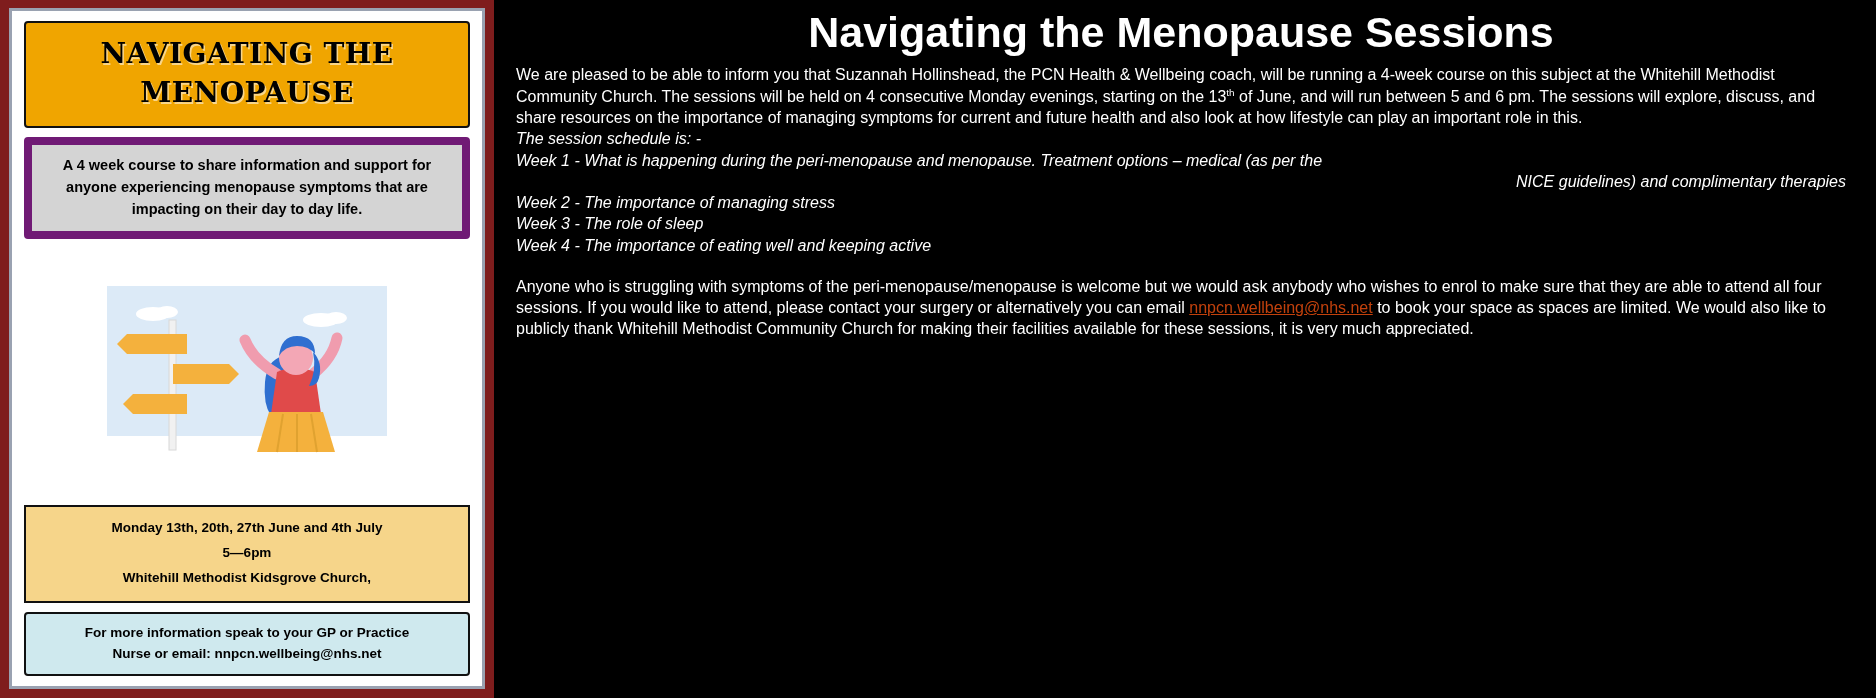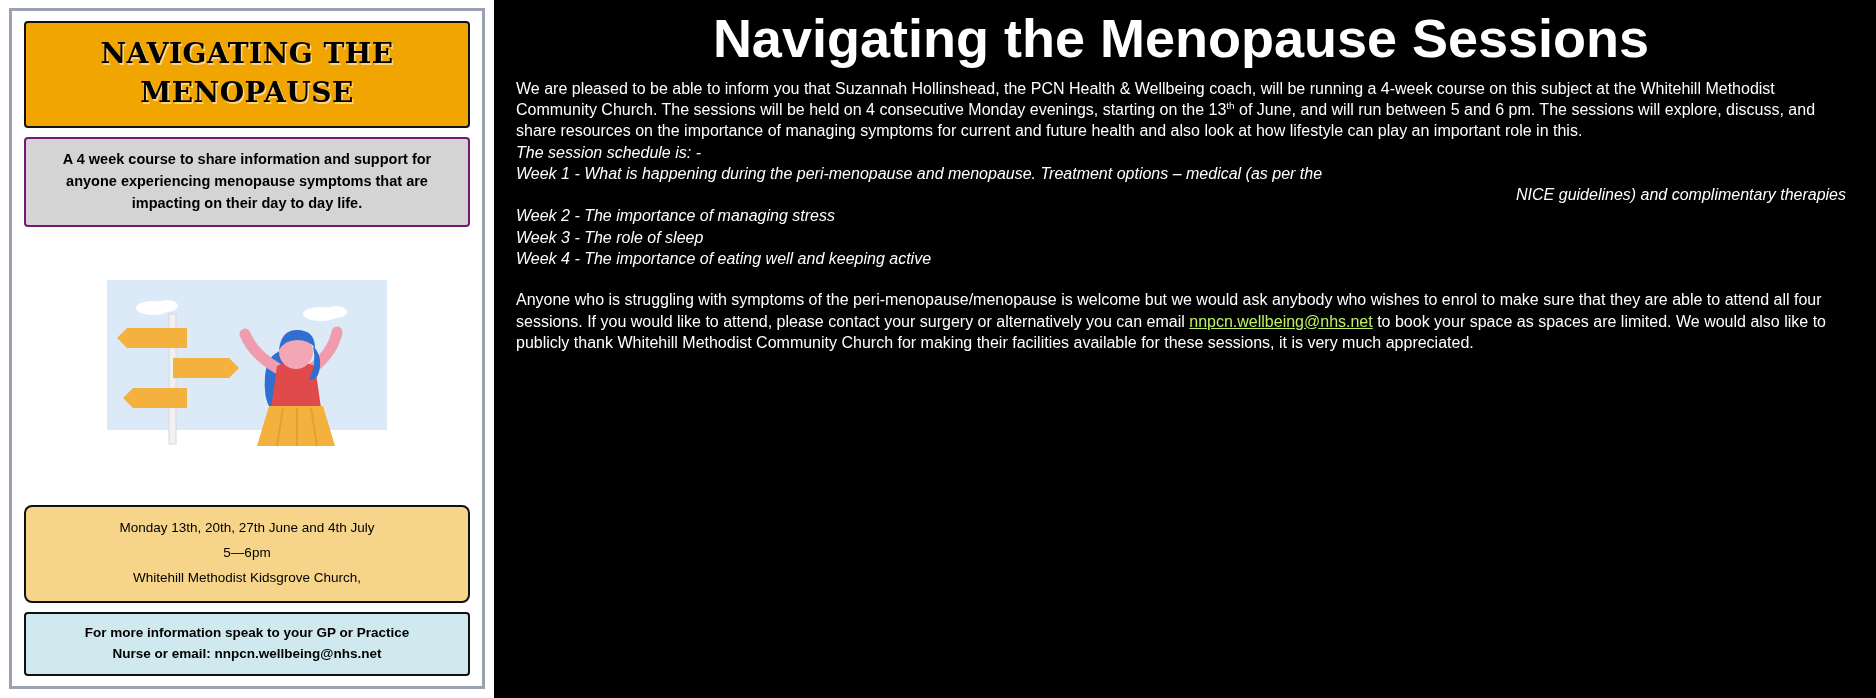--- a/index.html
+++ b/index.html
@@ -15,21 +15,21 @@
     width: 1876px; height: 698px;
     background: #000;
     display: flex;
     flex-direction: row;
   }
 
   
   .poster-panel {
     width: 494px;
     height: 698px;
-    background: #ffffff;
+    background: #7f1d1d;
     flex: 0 0 494px;
     padding: 8px 9px 9px 9px;
   }
   .poster {
     width: 100%;
     height: 100%;
     border: 3px solid #9aa2b1;
     background: #ffffff;
     padding: 10px 12px;
     display: flex;
@@ -45,45 +45,45 @@
     font-family: "DejaVu Serif", serif;
     font-weight: bold;
     font-size: 28px;
     line-height: 1.38;
     letter-spacing: 0.5px;
     color: #000;
     text-shadow: 1.5px 1.5px 0 rgba(255,255,255,0.55);
   }
   .poster-sub {
     background: #d4d4d4;
-    border: 2px solid #701a75;
+    border: 8px solid #701a75;
     border-radius: 4px;
     text-align: center;
     padding: 10px 14px;
     font-size: 14.5px;
     font-weight: bold;
     line-height: 1.5;
     color: #000;
   }
   .poster-art {
     flex: 1 1 auto;
     display: flex;
     align-items: center;
     justify-content: center;
     min-height: 0;
   }
   .poster-art svg { display: block; }
   .poster-when {
     background: #f6d58a;
     border: 2px solid #111;
-    border-radius: 8px;
+    border-radius: 0;
     text-align: center;
     padding: 9px 8px 10px 8px;
     font-size: 13.5px;
-    font-weight: normal;
+    font-weight: bold;
     line-height: 1.85;
     color: #000;
   }
   .poster-contact {
     background: #cfe9ee;
     border: 2px solid #111;
     border-radius: 4px;
     text-align: center;
     padding: 9px 20px;
     font-size: 13.5px;
@@ -96,41 +96,41 @@
   .text-panel {
     flex: 1 1 auto;
     height: 698px;
     background: #000;
     color: #fff;
     padding: 6px 30px 10px 22px;
     overflow: hidden;
   }
   .headline {
     text-align: center;
-    font-size: 54px;
+    font-size: 43px;
     font-weight: bold;
     line-height: 1.22;
     margin: 0 0 6px 0;
     color: #fff;
   }
   .body-text {
     font-size: 16px;
     line-height: 1.33;
     color: #fff;
   }
   .body-text p { margin: 0; }
   .body-text p + p { margin-top: 0px; font-style: italic; }
   .spacer { height: 20px; }
   .indent-cont {
     display: block;
     padding-left: 115px;
     text-align: right;
   }
   .email-link {
-    color: #bef264;
+    color: #c2410c;
     text-decoration: underline;
   }
   sup { font-size: 0.62em; vertical-align: super; line-height: 0; }
 </style>
 </head>
 <body>
 
 <div class="page">
 
   <div class="poster-panel">

